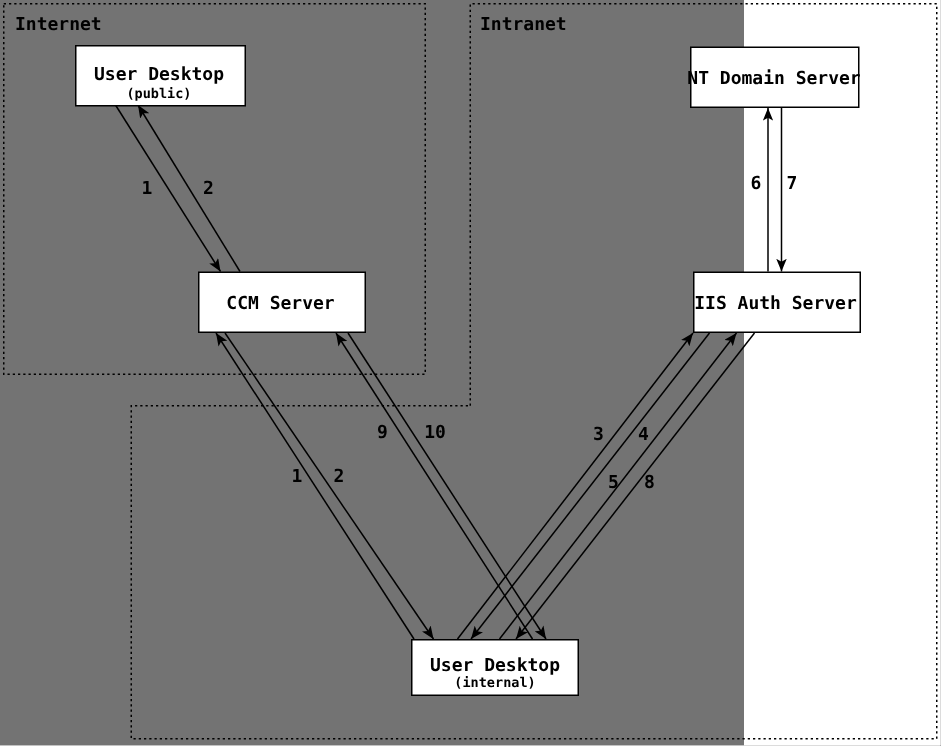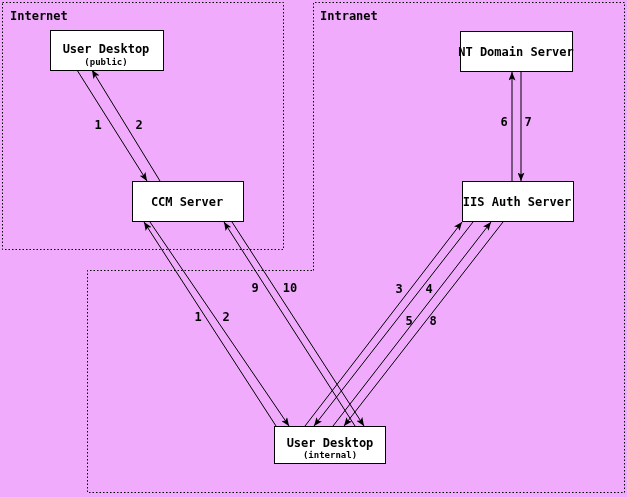--- a/index.html
+++ b/index.html
@@ -1,20 +1,20 @@
 <!DOCTYPE html>
 <html><head>
 <meta charset="utf-8">
 <style>
   html, body { margin: 0; padding: 0; background: #ffffff; }
   .stage {
     position: relative;
-    width: 627px;
+    width: 496px;
     height: 497px;
-    background: #f0abfc;
+    background: #737373;
     font-family: "DejaVu Sans Mono", "Liberation Mono", monospace;
   }
   svg { position: absolute; left: 0; top: 0; display: block; }
   .zone-border { fill: none; stroke: #000; stroke-width: 1; stroke-dasharray: 1.5 2; }
   .node-box { fill: #ffffff; stroke: #000; stroke-width: 1; }
   .edge { stroke: #000; stroke-width: 1; fill: none; }
   .zone-label  { font: bold 12px "DejaVu Sans Mono", "Liberation Mono", monospace; fill: #000; }
   .node-title  { font: bold 12px "DejaVu Sans Mono", "Liberation Mono", monospace; fill: #000; text-anchor: middle; }
   .node-subtitle { font: bold 9px "DejaVu Sans Mono", "Liberation Mono", monospace; fill: #000; text-anchor: middle; }
   .edge-label  { font: bold 12px "DejaVu Sans Mono", "Liberation Mono", monospace; fill: #000; text-anchor: middle; }

